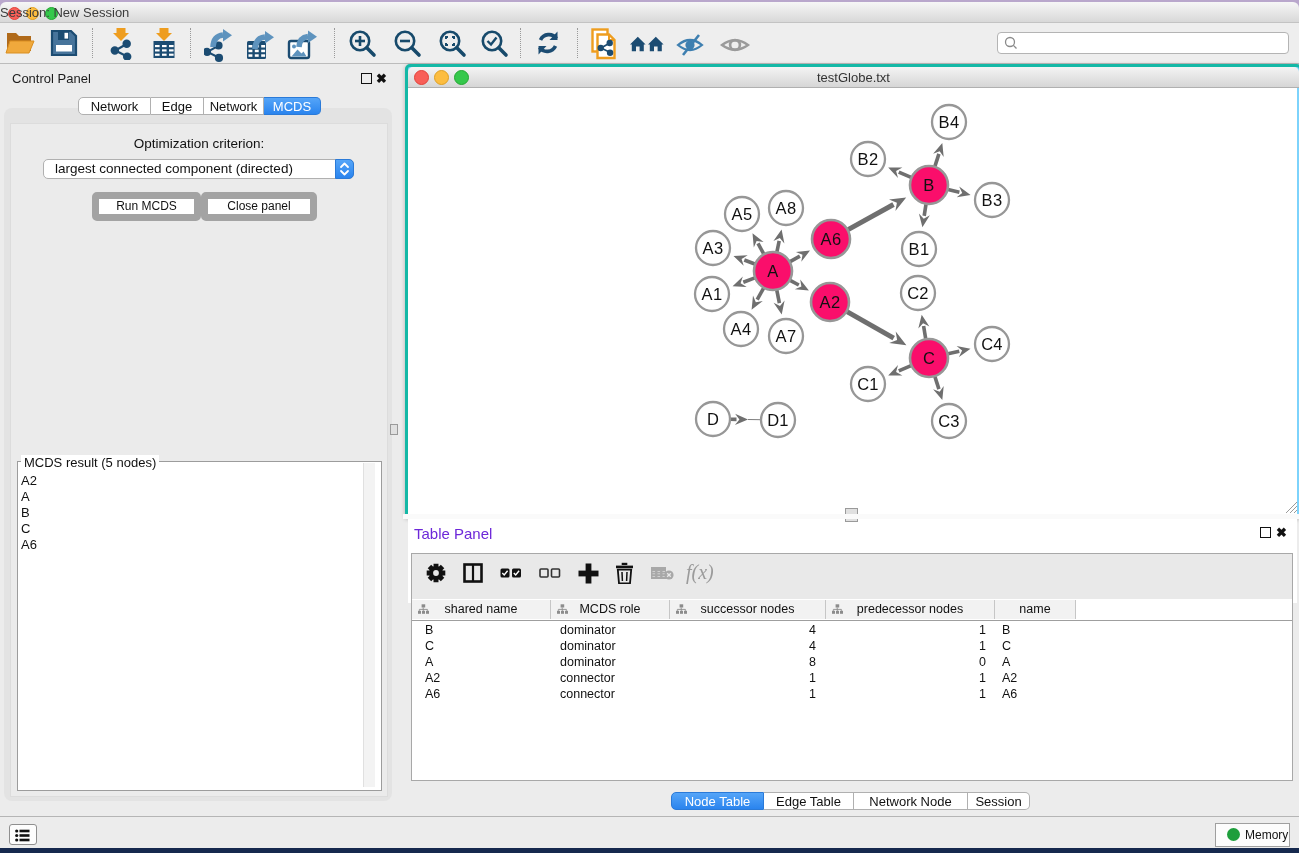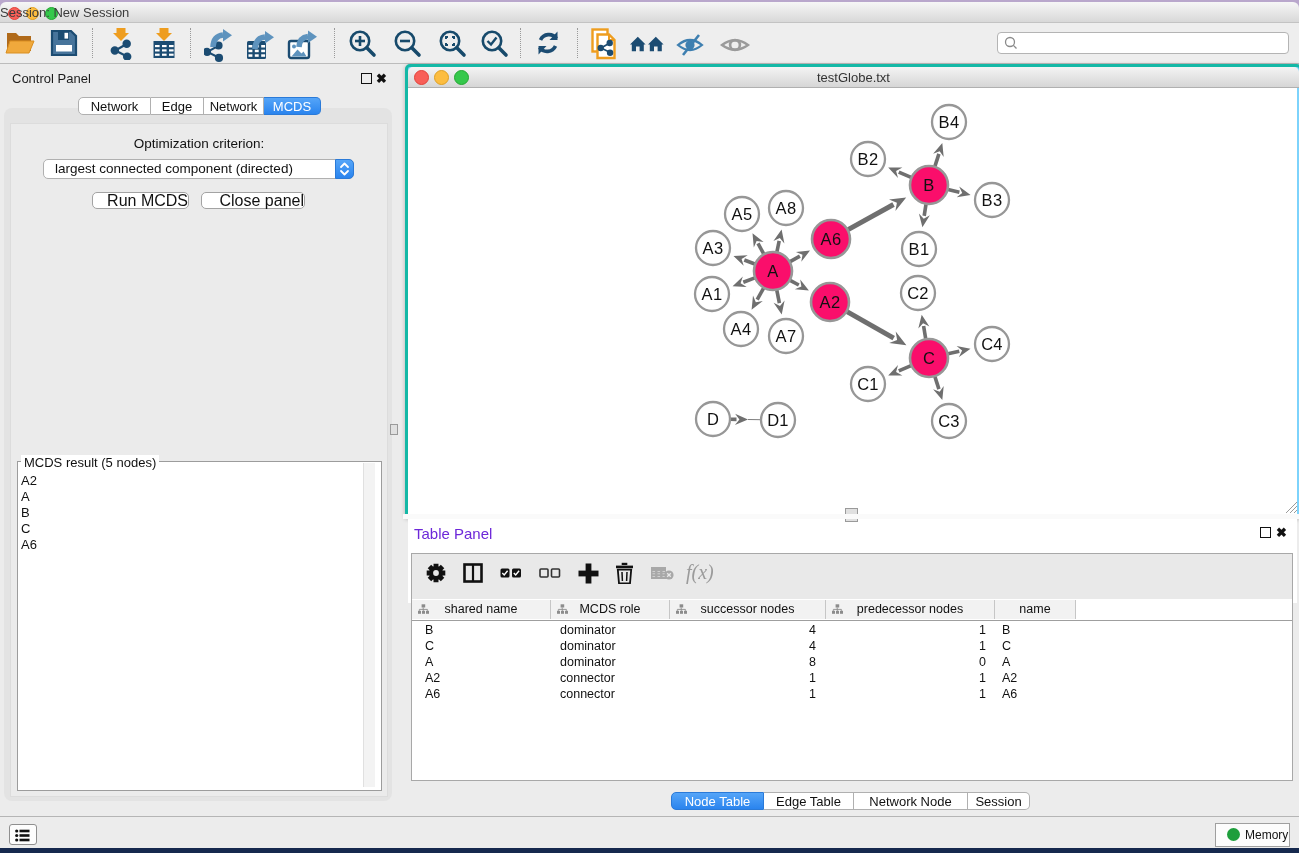--- a/index.html
+++ b/index.html
@@ -40,22 +40,22 @@
   .tab.first{border-left:1px solid #b0b0b0;border-radius:5px 0 0 5px}
   .tab.last{border-radius:0 5px 5px 0}
   .tab.sel{background:linear-gradient(#55a5f8,#2a84ee);color:#fff;border-color:#2a7ad8}
   #cp-tabs{left:78px;top:97px}
   #opt-label{left:0px;top:136px;width:398px;text-align:center;font-size:13.5px;color:#111}
   #dropdown{left:43px;top:159px;width:298px;height:18px;background:#fff;
     border:1px solid #b0b0b0;border-radius:5px;font-size:13.5px;line-height:18px;
     padding-left:11px;color:#111}
   #dd-cap{right:-1px;top:-1px;width:17px;height:18px;border:1px solid #2a7ad8;
     background:linear-gradient(#55a5f8,#2a84ee);border-radius:0 5px 5px 0}
-  .btn{position:absolute;height:15px;background:#fff;border:1px solid #a3a3a3;
-    border-radius:5px;font-size:16px;text-align:right;line-height:15px;color:#111}
+  .btn{position:absolute;height:15px;background:#fff;border:7px solid #a3a3a3;
+    border-radius:5px;font-size:12px;text-align:center;line-height:15px;color:#111}
   #btn-run{left:92px;top:192px;width:95px}
   #btn-close{left:201px;top:192px;width:102px}
   #mcds-box{left:17px;top:461px;width:363px;height:328px;background:#fff;
     border:1px solid #9c9c9c}
   #mcds-label{left:21px;top:455px;background:#fff;padding:0 3px;font-size:13px;color:#111}
   #mcds-list{left:21px;top:473px;font-size:13px;color:#111;line-height:16px}
   #mcds-scroll{left:363px;top:463px;width:11px;height:324px;background:#f3f3f3;
     border-left:1px solid #e0e0e0}
   
   #vdiv-handle{left:390px;top:424px;width:6px;height:9px;background:#e0e0e0;

